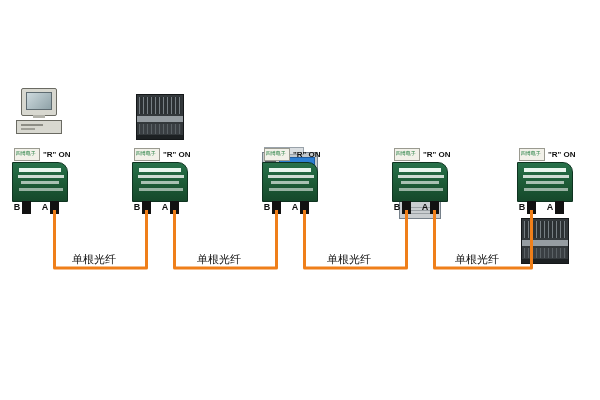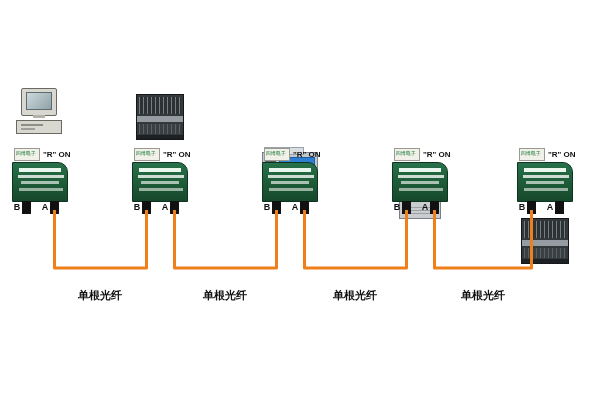--- a/index.html
+++ b/index.html
@@ -43,21 +43,21 @@
   .cv-body   { position:absolute; left:0; top:14px; width:56px; height:40px; background:linear-gradient(180deg,#27714a 0%,#1d5a36 55%,#16482b 100%); border:1px solid #0e3320; border-top-right-radius:10px; box-sizing:border-box; }
   .cv-l1 { margin:5px 0 0 6px; width:42px; height:4px; background:#e9f6ee; }
   .cv-l2 { margin:3px 0 0 5px; width:46px; height:3px; background:rgba(255,255,255,0.78); }
   .cv-l3 { margin:3px 0 0 8px; width:38px; height:3px; background:rgba(255,255,255,0.62); }
   .cv-l4 { margin:4px 0 0 6px; width:44px; height:3px; background:rgba(255,255,255,0.55); }
   .cv-portlabel { position:absolute; top:54px; width:8px; font-size:9px; font-weight:bold; color:#111; text-align:center; }
   .cv-port { position:absolute; top:53px; width:9px; height:13px; background:#111; }
 
   
   #cable-layer { position:absolute; left:0; top:0; pointer-events:none; }
-  .cable-label { position:absolute; top:252px; width:56px; text-align:center; font-size:11px; font-weight:bold; color:#111; white-space:nowrap;margin-top:36px; }
+  .cable-label { position:absolute; top:252px; width:56px; text-align:left; font-size:11px; font-weight:normal; color:#111; white-space:nowrap; }
 </style>
 </head>
 <body>
 
 <div id="canvas">
 
   <div class="device computer" style="left:16px; top:88px;">
     <div class="monitor">
       <div class="screen"></div>
     </div>

